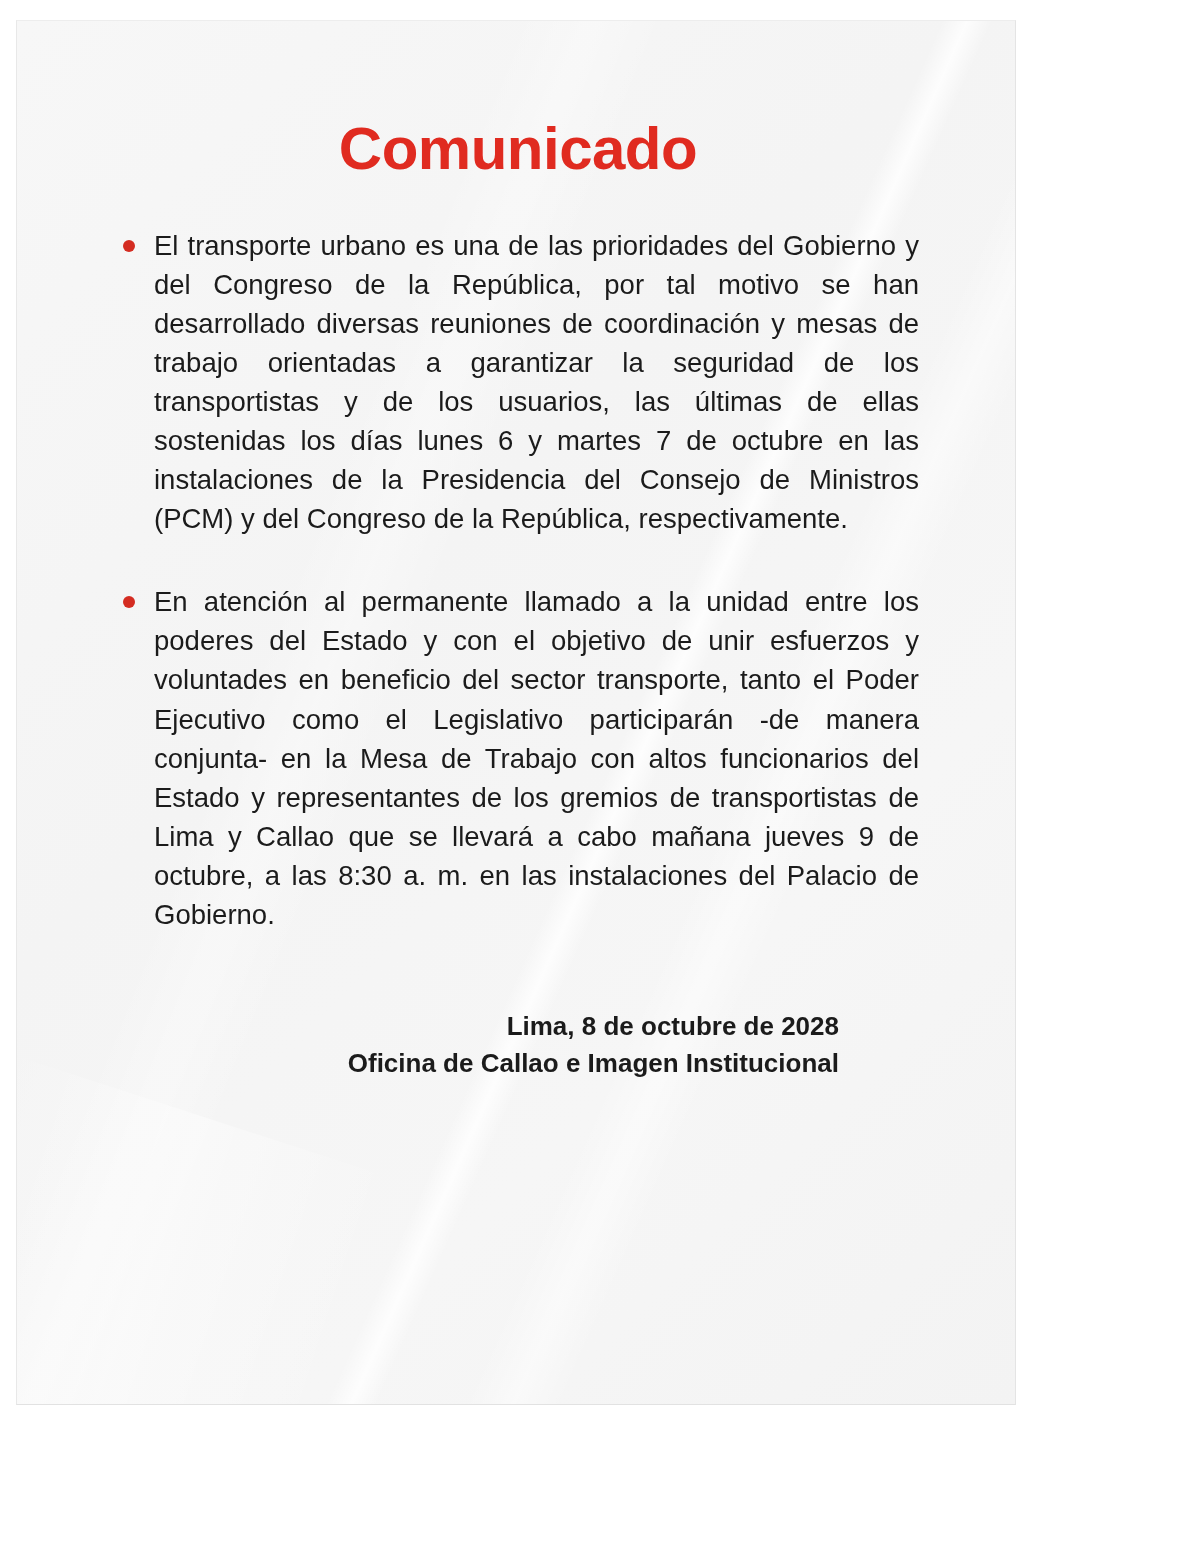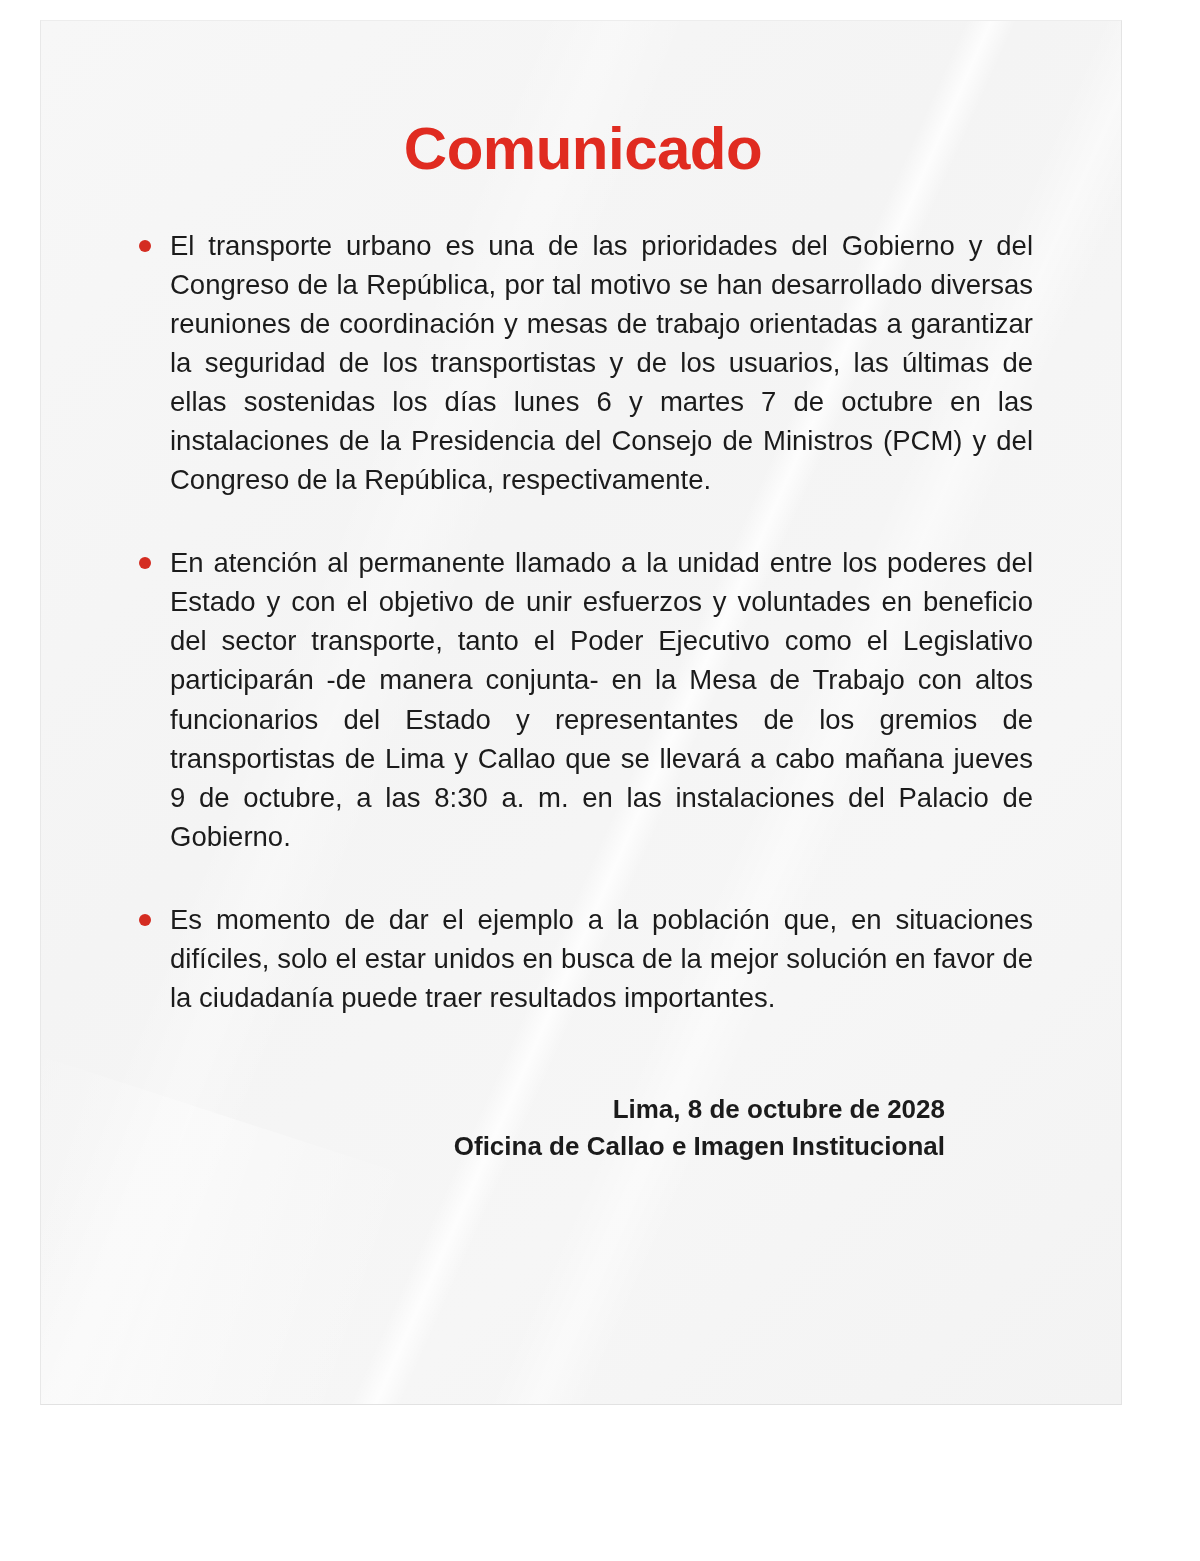--- a/index.html
+++ b/index.html
@@ -19,23 +19,23 @@
   
   .page {
     position: absolute;
     inset: 0;
     background: #ffffff;
   }
 
   
   .panel {
     position: absolute;
-    left: 40px;
+    left: 16px;
     top: 20px;
-    width: 1082px;
+    width: 1000px;
     height: 1385px;
     background:
       linear-gradient(135deg, #f7f7f7 0%, #f4f4f4 40%, #f6f6f6 70%, #f3f3f3 100%);
     border-top: 1px solid #ededed;
     border-left: 1px solid #e8e8e8;
     border-right: 1px solid #e4e4e4;
     border-bottom: 1px solid #e2e2e2;
     box-sizing: border-box;
     overflow: hidden;
   }
@@ -101,21 +101,21 @@
     margin: 54px 0 0 26px;
     font-size: 27.5px;
     line-height: 1.42;
     color: #1b1b1b;
     text-align: left;
     max-width: 975px;
   }
 
   .bullets {
     list-style: none;
-    margin: 0;
+    margin: 8px;
     padding: 0;
   }
 
   .bullet {
     position: relative;
     margin: 44px 0 0 0;
     padding-left: 37px;
     font-size: 27.5px;
     line-height: 1.42;
     color: #1b1b1b;
@@ -173,24 +173,20 @@
 
       <ul class="bullets">
         <li class="bullet">
           <span class="bullet-dot"></span>
           <span>El transporte urbano es una de las prioridades del Gobierno y del Congreso de la República, por tal motivo se han desarrollado diversas reuniones de coordinación y mesas de trabajo orientadas a garantizar la seguridad de los transportistas y de los usuarios, las últimas de ellas sostenidas los días lunes 6 y martes 7 de octubre en las instalaciones de la Presidencia del Consejo de Ministros (PCM) y del Congreso de la República, respectivamente.</span>
         </li>
         <li class="bullet">
           <span class="bullet-dot"></span>
           <span>En atención al permanente llamado a la unidad entre los poderes del Estado y con el objetivo de unir esfuerzos y voluntades en beneficio del sector transporte, tanto el Poder Ejecutivo como el Legislativo participarán -de manera conjunta- en la Mesa de Trabajo con altos funcionarios del Estado y representantes de los gremios de transportistas de Lima y Callao que se llevará a cabo mañana jueves 9 de octubre, a las 8:30 a. m. en las instalaciones del Palacio de Gobierno.</span>
         </li>
-        <li class="bullet">
-          <span class="bullet-dot"></span>
-          <span>Es momento de dar el ejemplo a la población que, en situaciones difíciles, solo el estar unidos en busca de la mejor solución en favor de la ciudadanía puede traer resultados importantes.</span>
-        </li>
       </ul>
 
       <div class="signature">
         <div>Lima, 8 de octubre de 2028</div>
         <div>Oficina de Callao e Imagen Institucional</div>
       </div>
 
     </div>
   </div>
 

